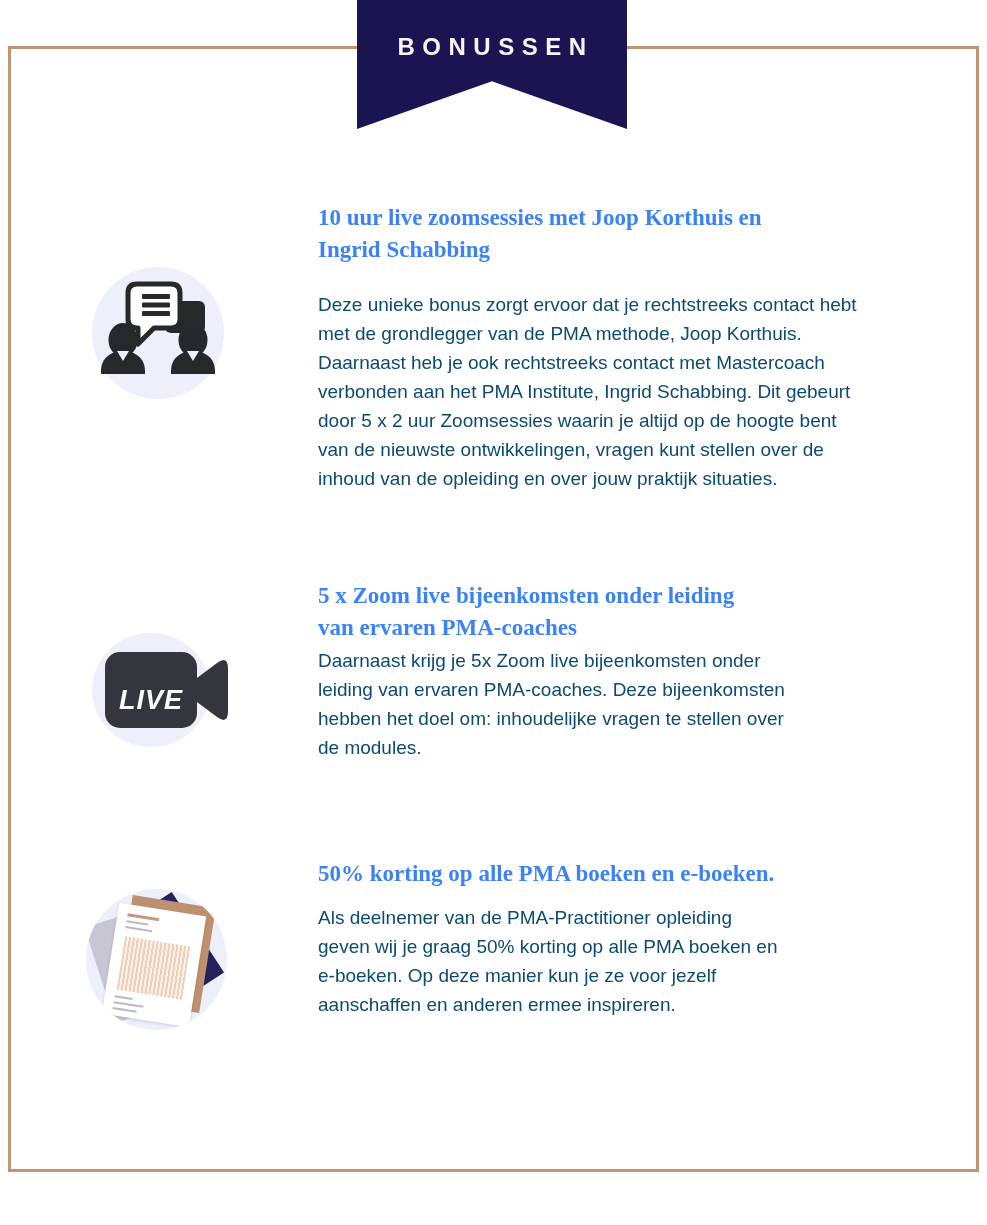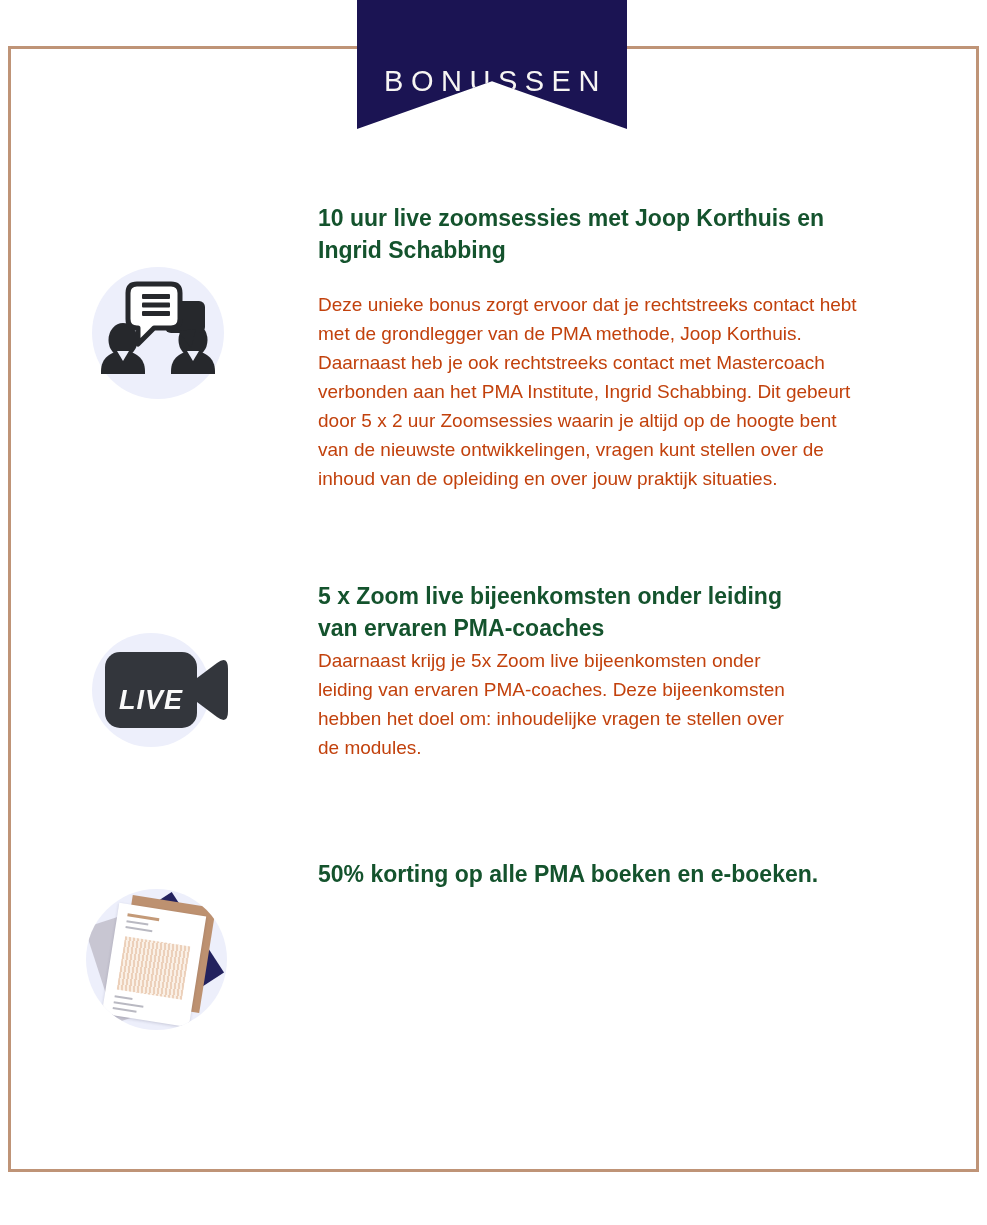--- a/index.html
+++ b/index.html
@@ -29,45 +29,45 @@
     left: 357px; top: 0;
     width: 270px; height: 129px;
     background: #1b1453;
     clip-path: polygon(0 0, 100% 0, 100% 100%, 50% 63%, 0 100%);
   }
   .banner-text {
     position: absolute;
     left: 0; top: 33px;
     width: 100%;
     text-align: center;
-    font-size: 29px;
-    font-weight: 400;
+    font-size: 24px;
+    font-weight: 700;
     letter-spacing: 7.5px;
     padding-left: 7px;
     color: #f7f5f3;
     white-space: pre;
-    margin-top: 32px;
   }
 
   
   .bonus-title {
     position: absolute;
     left: 318px;
     font-size: 23px;
     font-weight: bold;
     line-height: 32px;
-    color: #14532d;
+    color: #3b82f6;
     white-space: pre;
+    font-family: Liberation Serif, serif;
   }
   .bonus-body {
     position: absolute;
     left: 318px;
     font-size: 19px;
     line-height: 29px;
-    color: #c2410c;
+    color: #0c4a6e;
     white-space: pre;
   }
 
   
   .icon-circle {
     position: absolute;
     border-radius: 50%;
     background: #edeffb;
     font-style: italic;
   }
@@ -160,14 +160,18 @@
       <div class="doc-line accent" style="width:32px"></div>
       <div class="doc-line" style="width:22px"></div>
       <div class="doc-line" style="width:27px"></div>
       <div class="doc-table"></div>
       <div class="doc-line" style="width:18px;margin-top:6px"></div>
       <div class="doc-line" style="width:30px"></div>
       <div class="doc-line" style="width:24px"></div>
     </div>
   </div>
   <h2 class="bonus-title" style="top:858px">50% korting op alle PMA boeken en e-boeken.</h2>
+  <p class="bonus-body" style="top:903px">Als deelnemer van de PMA-Practitioner opleiding
+geven wij je graag 50% korting op alle PMA boeken en
+e-boeken. Op deze manier kun je ze voor jezelf
+aanschaffen en anderen ermee inspireren.</p>
 
 </div>
 
 </body></html>

